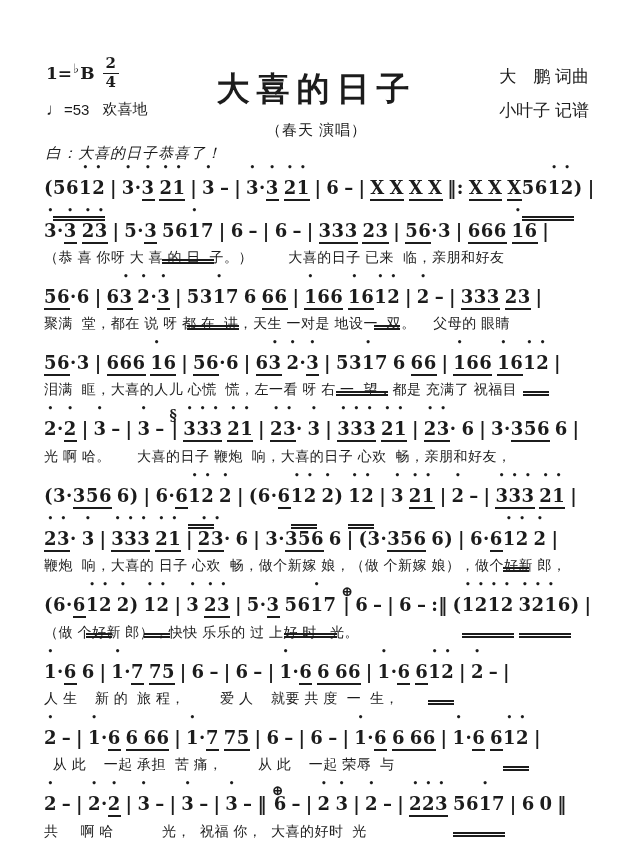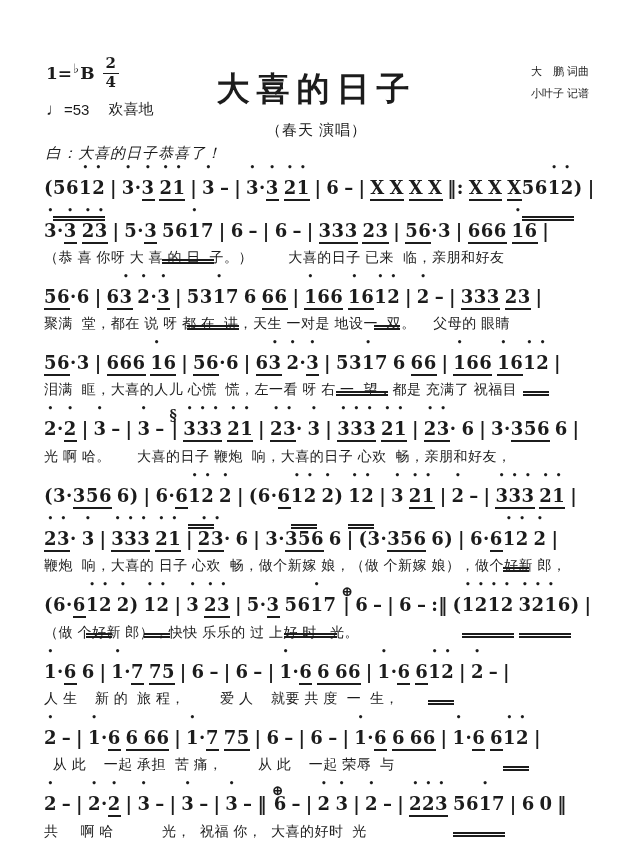--- a/index.html
+++ b/index.html
@@ -12,25 +12,25 @@
   .hdr{position:relative;height:96px;margin-top:44px;}
   .keyblock{position:absolute;left:46px;top:12px;}
   .keyline{font-family:"DejaVu Serif",serif;font-weight:bold;font-size:17px;display:flex;align-items:center;}
   .flat{font-size:13px;position:relative;top:-5px;margin-left:1px;}
   .keyletter{margin-left:1px;}
   .meter{display:inline-flex;flex-direction:column;align-items:center;line-height:1.05;margin-left:8px;font-size:15px;font-weight:bold;}
   .meter .num{border-bottom:1.5px solid #1c1c1c;padding:0 3px 1px;}
   .meter .den{padding-top:1px;}
   .tempoline{margin-top:9px;font-size:15px;display:flex;align-items:center;gap:1px;}
   .qnote{font-size:17px;}
-  .mood{margin-left:18px;}
+  .mood{margin-left:12px;}
   .titleblock{position:absolute;left:0;right:0;top:0;text-align:center;margin-top:23px;}
   .title{margin:0;font-family:"DejaVu Serif",serif;font-weight:bold;font-size:33px;letter-spacing:7px;}
   .subtitle{margin-top:9px;font-size:15px;letter-spacing:1px;}
-  .credits{position:absolute;right:44px;top:16px;font-size:11px;line-height:2.0;text-align:left;}
+  .credits{position:absolute;right:44px;top:16px;font-size:17px;line-height:2.0;text-align:left;}
   .spoken{margin:4px 0 2px 46px;font-family:"DejaVu Serif",serif;font-style:italic;font-size:15px;letter-spacing:1px;}
   
   .score{padding:8px 36px 0 44px;}
   .line{margin-bottom:13px;}
   .music{
     font-family:"DejaVu Serif",serif;font-weight:bold;font-size:18px;
     line-height:30px;white-space:pre;letter-spacing:0.5px;word-spacing:-2px;
   }
   .lyrics{font-size:14px;line-height:23px;white-space:pre;letter-spacing:0.5px;}
   .ch{display:inline-block;position:relative;white-space:pre;}

